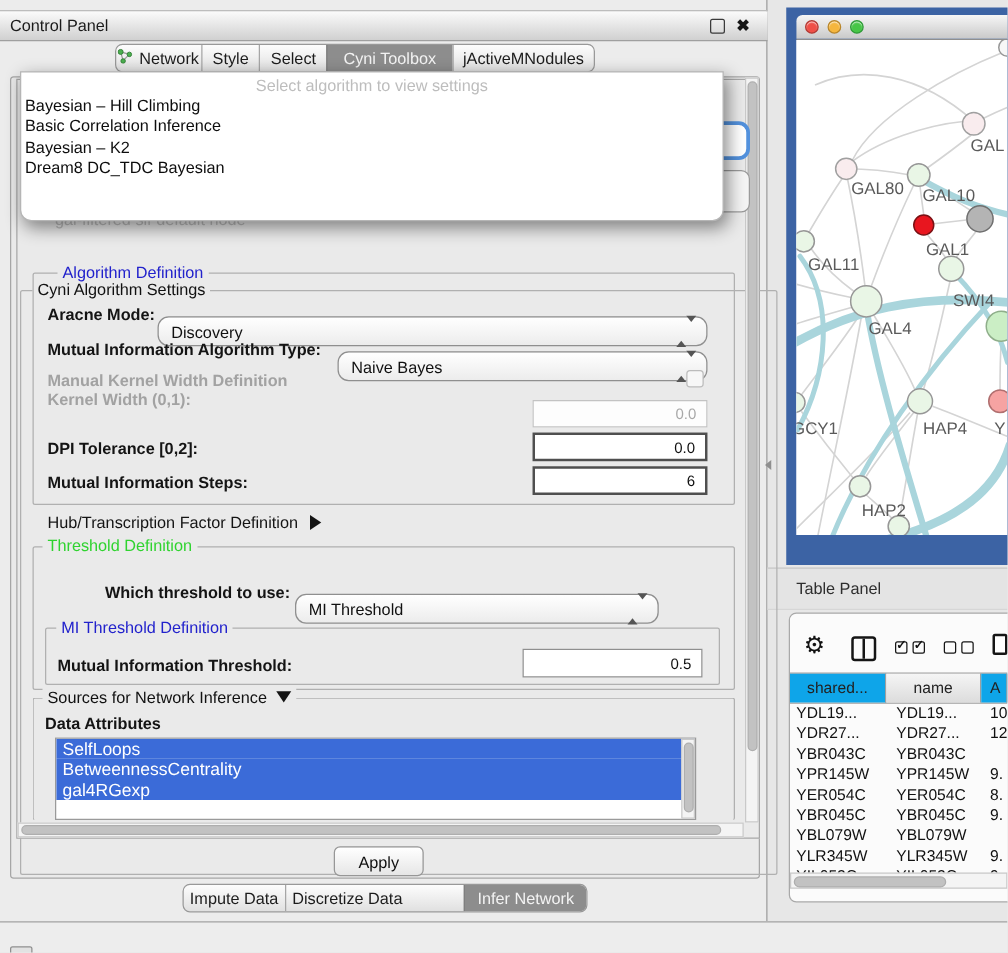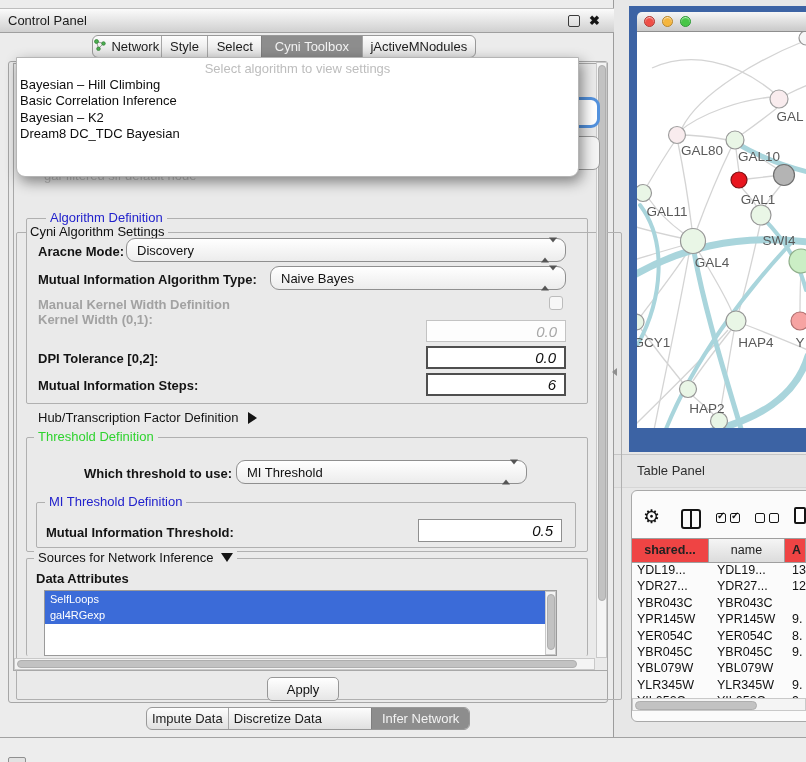--- a/index.html
+++ b/index.html
@@ -29,33 +29,33 @@
   
   #algo-popup{left:16px;top:57px;width:563px;height:120px;background:#fff;border:1px solid #b5b5b5;border-radius:0 0 9px 9px;box-shadow:3px 5px 14px rgba(0,0,0,.45);z-index:5;box-sizing:border-box;}
   #algo-popup .ph{color:#bdbdbd;text-align:center;font-size:13px;height:17px;line-height:17px;margin-top:2px;}
   .pi{font-size:13px;line-height:16.3px;padding-left:3px;white-space:nowrap;color:#0d0d0d;}
   .pi.b{font-weight:bold;}
   
   .group{position:absolute;border:1px solid #b0b0b0;border-radius:2px;box-sizing:border-box;}
   .legend{position:absolute;background:#eaeaea;padding:0 4px;font-size:13px;white-space:nowrap;display:flex;align-items:center;gap:7px;}
   .bl{font-weight:bold;font-size:13px;color:#141414;position:absolute;white-space:nowrap;}
   .bl.dis{color:#a2a2a2;}
-  .combo{position:absolute;background:linear-gradient(#ffffff,#ececec);border:1px solid #8f8f8f;border-radius:9px;display:flex;align-items:center;padding-left:10px;font-size:13px;color:#111;box-sizing:border-box;}
+  .combo{position:absolute;background:linear-gradient(#ffffff,#ececec);border:1px solid #8f8f8f;border-radius:9px;display:flex;align-items:center;padding-left:10px;font-size:13px;color:#111;box-sizing:border-box;margin-top:15px;}
   .st{position:absolute;right:8px;top:50%;transform:translateY(-50%);}
   .st .u{width:0;height:0;border-left:4px solid transparent;border-right:4px solid transparent;border-bottom:5px solid #555;margin-bottom:2px;}
   .st .d{width:0;height:0;border-left:4px solid transparent;border-right:4px solid transparent;border-top:5px solid #555;}
-  .field{position:absolute;background:#fff;border:1px solid #8f8f8f;font-size:15px;color:#101010;display:flex;align-items:center;justify-content:flex-end;padding:0 8px;box-sizing:border-box;font-style:italic;}
+  .field{position:absolute;background:#fff;border:1px solid #8f8f8f;font-size:12px;color:#101010;display:flex;align-items:center;justify-content:flex-end;padding:0 8px;box-sizing:border-box;}
   .field.strong{border:2px solid #4f4f4f;}
   .field.dis{border:1px solid #c3c3c3;color:#a8a8a8;background:#fdfdfd;}
   .checkbox{position:absolute;width:14px;height:14px;border:1px solid #bcbcbc;border-radius:3px;background:#f7f7f7;box-sizing:border-box;}
   .tri-r{width:0;height:0;border-left:9px solid #141414;border-top:6px solid transparent;border-bottom:6px solid transparent;}
   .tri-d{width:0;height:0;border-top:9px solid #141414;border-left:6px solid transparent;border-right:6px solid transparent;}
   
   #attr-list{left:44px;top:590px;width:513px;height:66px;background:#fff;border:1px solid #9a9a9a;overflow:hidden;box-sizing:border-box;z-index:1;position:absolute;}
-  .attr-item{height:16.4px;line-height:16.4px;color:#fff;font-size:11px;padding-left:5px;white-space:nowrap;}
+  .attr-item{height:16.4px;line-height:16.4px;color:#fff;font-size:14px;padding-left:5px;white-space:nowrap;}
   
   .sb{position:absolute;background:#f4f4f4;border:1px solid #c9c9c9;box-sizing:border-box;}
   .thumb{position:absolute;background:#c2c2c2;border:1px solid #aeaeae;border-radius:5px;box-sizing:border-box;}
   #apply-btn{left:267px;top:677px;width:70px;height:22px;background:linear-gradient(#ffffff,#e6e6e6);border:1px solid #979797;border-radius:5px;font-size:13px;color:#111;display:flex;align-items:center;justify-content:center;z-index:1;}
   
   #net-frame{left:629px;top:6px;width:181px;height:446px;background:#3c63a4;}
   #net-titlebar{left:637px;top:12px;width:173px;height:20px;background:linear-gradient(#f6f6f6,#c9c9c9);border-bottom:1px solid #8f8f8f;border-radius:5px 0 0 0;display:flex;align-items:center;padding-left:7px;gap:7px;box-sizing:border-box;}
   .tl{width:11px;height:11px;border-radius:50%;box-shadow:inset 0 1px 1px rgba(255,255,255,.7);box-sizing:border-box;}
   #net-canvas{left:637px;top:32px;width:169px;height:396px;background:#fff;overflow:hidden;}
   
@@ -63,21 +63,21 @@
   #tp-title{left:637px;top:463px;font-size:13px;color:#2e2e2e;}
   #table-window{left:631px;top:490px;width:179px;height:232px;background:#fbfbfb;border:1px solid #a9a9a9;border-radius:6px 0 0 6px;box-sizing:border-box;}
   .gear{font-size:19px;color:#111;line-height:20px;}
   .split{width:16px;height:16px;border:2px solid #151515;border-radius:3px;position:relative;}
   .split:after{content:'';position:absolute;left:50%;top:0;bottom:0;width:2px;background:#151515;transform:translateX(-1px);}
   .cb{width:10px;height:10px;border:1.5px solid #151515;border-radius:2px;position:relative;display:inline-block;box-sizing:border-box;}
   .cb.ck:after{content:'\2713';position:absolute;left:0px;top:-4px;font-size:10px;font-weight:bold;color:#111;}
   .pageic{width:12px;height:17px;border:2px solid #151515;border-radius:2px;box-sizing:border-box;background:#fff;}
   #thead{left:632px;top:538px;width:174px;height:23px;display:flex;border-top:1px solid #9f9f9f;border-bottom:1px solid #9f9f9f;box-sizing:content-box;}
   .th{height:23px;line-height:23px;font-size:12.5px;text-align:center;border-right:1px solid #9f9f9f;background:linear-gradient(#f5f5f5,#dcdcdc);box-sizing:border-box;color:#222;overflow:hidden;}
-  .th.hl{background:#ef4444;font-weight:bold;}
+  .th.hl{background:#0ea5e9;}
   #tbody{left:632px;top:562px;width:174px;height:137px;overflow:hidden;}
   .trow{display:flex;height:16.4px;line-height:16.4px;font-size:12.5px;color:#111;}
   .td1{width:77px;padding-left:5px;box-sizing:border-box;overflow:hidden;white-space:nowrap;}
   .td2{width:76px;padding-left:8px;box-sizing:border-box;overflow:hidden;white-space:nowrap;}
   .td3{flex:1;padding-left:7px;overflow:hidden;white-space:nowrap;}
   #bottom-strip{left:0;top:737px;width:806px;height:25px;background:#ededed;border-top:1px solid #a2a2a2;box-sizing:border-box;}
   #mini-btn{left:8px;top:757px;width:18px;height:12px;background:#e2e2e2;border:1px solid #8f8f8f;border-radius:2px;box-sizing:border-box;}
   #sash-arrow{left:612px;top:368px;width:0;height:0;border-right:5px solid #8f8f8f;border-top:4px solid transparent;border-bottom:4px solid transparent;}
 </style>
 </head>
@@ -181,20 +181,21 @@
 
 <div class="group" style="left:26px;top:558px;width:562px;height:98px;border-bottom:none;z-index:1;">
   <span class="legend" style="left:7px;top:-9px;color:#111;">
     <span>Sources for Network Inference</span>
     <span class="tri-d"></span>
   </span>
 </div>
 <div class="bl" style="left:36px;top:571px;z-index:1;">Data Attributes</div>
 <div id="attr-list">
     <div class="attr-item" style="background: rgb(59, 107, 216);">SelfLoops</div>
+    <div class="attr-item" style="background: rgb(59, 107, 216);">BetweennessCentrality</div>
     <div class="attr-item" style="background: rgb(59, 107, 216);">gal4RGexp</div>
   </div>
 <div class="sb" style="left:545px;top:591px;width:11px;height:64px;z-index:1;">
   <div class="thumb" style="left:1px;top:2px;width:8px;height:56px;"></div>
 </div>
 
 <div class="sb" style="left:596px;top:62px;width:11px;height:596px;z-index:1;">
   <div class="thumb" style="left:1px;top:2px;width:8px;height:536px;"></div>
 </div>
 <div class="sb" style="left:14px;top:658px;width:581px;height:12px;z-index:1;">
@@ -306,21 +307,21 @@
 
 <div id="thead" class="abs">
     <div class="th hl" style="width: 77px;">shared...</div>
     <div class="th" style="width: 76px;">name</div>
     <div class="th hl" style="flex: 1 1 0%; text-align: left; padding-left: 7px;">A</div>
   </div>
 <div id="tbody" class="abs">
     <div class="trow">
       <div class="td1">YDL19...</div>
       <div class="td2">YDL19...</div>
-      <div class="td3">13</div>
+      <div class="td3">10</div>
     </div>
     <div class="trow">
       <div class="td1">YDR27...</div>
       <div class="td2">YDR27...</div>
       <div class="td3">12</div>
     </div>
     <div class="trow">
       <div class="td1">YBR043C</div>
       <div class="td2">YBR043C</div>
       <div class="td3"></div>

